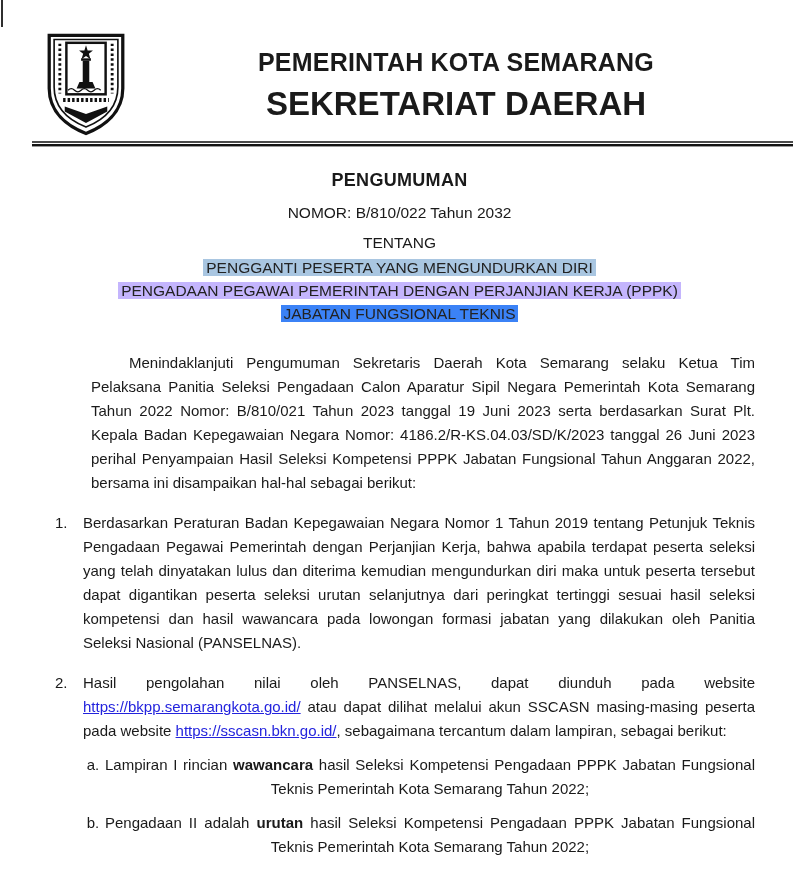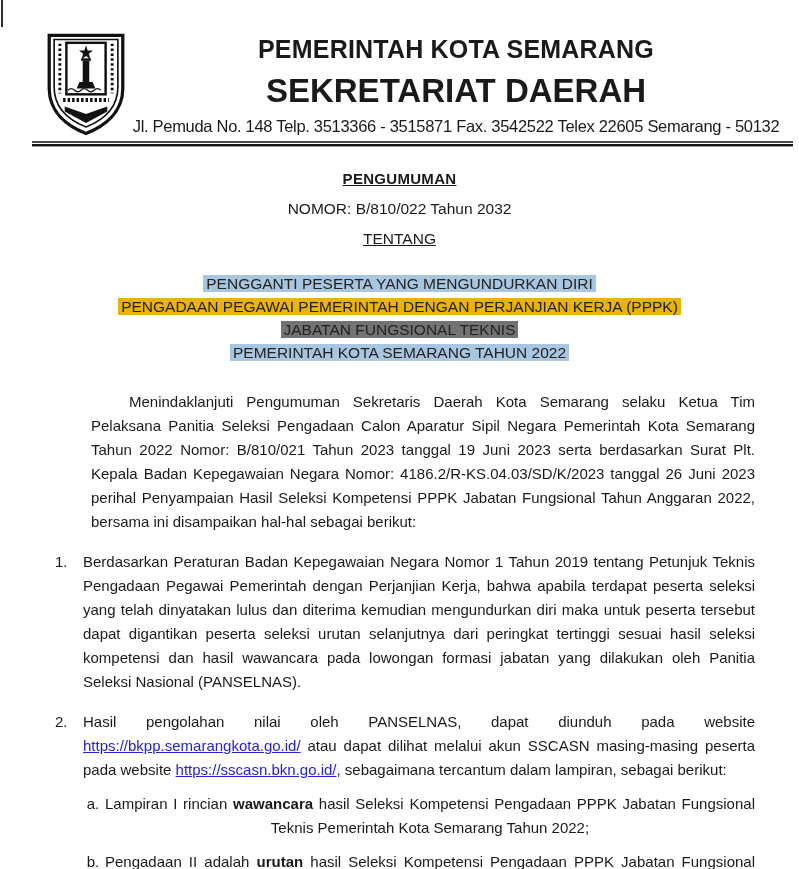--- a/index.html
+++ b/index.html
@@ -9,37 +9,37 @@
     width:799px; height:869px;
     background:#fff;
     color:#1a1a1a;
     font-family:"Liberation Sans", sans-serif;
     overflow:hidden;
     margin:0 auto;
   }
   .edge-artifact { position:absolute; left:1px; top:0; width:2px; height:27px; background:#2f2f2f; }
 
   
-  .header { display:flex; align-items:flex-end; padding:33px 14px 0 45px; }
+  .header { display:flex; align-items:center; padding:33px 14px 0 45px; }
   .logo-wrap { width:82px; height:103px; flex:none; }
   .header-text { flex:1; text-align:center; padding-top:1px; }
   .org-name  { font-size:25px; font-weight:bold; line-height:1.12; letter-spacing:0.2px; }
   .unit-name { font-size:33px; font-weight:bold; line-height:1.12; margin-top:10px; }
   .address   { font-size:16.5px; margin-top:7px; letter-spacing:-0.3px; white-space:nowrap; }
 
   .rule { margin:5px 6px 0 32px; }
   .rule-a { height:2px; background:#4a4a4a; margin-bottom:1px; }
   .rule-b { height:3px; background:#141414; border-bottom:1px solid #9a9a9a; }
 
   
   .title-block { text-align:center; margin-top:23px; }
-  .doc-heading { font-size:15px; font-weight:bold; letter-spacing:0.3px;text-decoration:underline; }
+  .doc-heading { font-size:18px; font-weight:bold; letter-spacing:0.3px; }
   .doc-number  { font-size:15.5px; margin-top:13px; }
-  .doc-about   { font-size:15.5px; margin-top:12px;text-decoration:underline; }
-  .subject     { margin-top:24px; font-size:15.5px; line-height:23px; }
+  .doc-about   { font-size:15.5px; margin-top:12px; }
+  .subject     { margin-top:4px; font-size:15.5px; line-height:23px; }
   .subject .hl { background:#a9c6e1; padding:0 3px; color:#222; }
 
   
   .content { padding:26px 44px 0 55px; font-size:15px; line-height:24px; text-align:justify; }
   .intro { text-indent:38px; margin-bottom:16px;margin-left:36px; }
   .item { position:relative; padding-left:28px; margin-bottom:16px; }
   .item-num { position:absolute; left:0; top:0; width:24px; text-align:left; }
   .sub-item { position:relative; padding-left:22px; margin-top:10px;
               text-align:justify; text-align-last:center; }
   .sub-letter { position:absolute; left:0; top:0; width:20px; text-align:left; }
@@ -66,38 +66,36 @@
         <rect x="46" y="34" width="8" height="26" fill="#111"></rect>
         <path d="M42,60 h16 l3.5,8 h-23 z" fill="#111"></path>
         <path d="M28,70 q4,-4 8,0 t8,0 t8,0 t8,0 t8,0" stroke="#111" fill="none" stroke-width="1.6"></path>
         <line x1="22" y1="82" x2="78" y2="82" stroke="#111" stroke-width="5" stroke-dasharray="3,2.5"></line>
         <path d="M24,90 L50,99 L76,90 L76,96 L50,110 L24,96 Z" fill="#111"></path>
       </svg>
     </div>
     <div class="header-text">
       <div class="org-name">PEMERINTAH KOTA SEMARANG</div>
       <div class="unit-name">SEKRETARIAT DAERAH</div>
-      <div class="address">Jl. Pemuda No. 148 Telp. 3513366 - 3515871 Fax. 3542522 Telex 22605 Semarang - 50132</div>
     </div>
   </div>
 
   <div class="rule">
     <div class="rule-a"></div>
     <div class="rule-b"></div>
   </div>
 
   <div class="title-block">
     <div class="doc-heading">PENGUMUMAN</div>
     <div class="doc-number">NOMOR: B/810/022 Tahun 2032</div>
     <div class="doc-about">TENTANG</div>
     <div class="subject">
       <div><span class="hl" style="background-color: rgb(169, 198, 225);">PENGGANTI PESERTA YANG MENGUNDURKAN DIRI</span></div>
-      <div><span class="hl" style="background-color: #eab308;">PENGADAAN PEGAWAI PEMERINTAH DENGAN PERJANJIAN KERJA (PPPK)</span></div>
-      <div><span class="hl" style="background-color: #737373;">JABATAN FUNGSIONAL TEKNIS</span></div>
-      <div><span class="hl" style="background-color: rgb(169, 198, 225);">PEMERINTAH KOTA SEMARANG TAHUN 2022</span></div>
+      <div><span class="hl" style="background-color: #c4b5fd;">PENGADAAN PEGAWAI PEMERINTAH DENGAN PERJANJIAN KERJA (PPPK)</span></div>
+      <div><span class="hl" style="background-color: #3b82f6;">JABATAN FUNGSIONAL TEKNIS</span></div>
     </div>
   </div>
 
   <div class="content">
     <div class="intro">Menindaklanjuti Pengumuman Sekretaris Daerah Kota Semarang selaku Ketua Tim Pelaksana Panitia Seleksi Pengadaan Calon Aparatur Sipil Negara Pemerintah Kota Semarang Tahun 2022 Nomor: B/810/021 Tahun 2023 tanggal 19 Juni 2023 serta berdasarkan Surat Plt. Kepala Badan Kepegawaian Negara Nomor: 4186.2/R-KS.04.03/SD/K/2023 tanggal 26 Juni 2023 perihal Penyampaian Hasil Seleksi Kompetensi PPPK Jabatan Fungsional Tahun Anggaran 2022, bersama ini disampaikan hal-hal sebagai berikut:</div>
 
     <div class="item">
       <span class="item-num">1.</span>
       <span>Berdasarkan Peraturan Badan Kepegawaian Negara Nomor 1 Tahun 2019 tentang Petunjuk Teknis Pengadaan Pegawai Pemerintah dengan Perjanjian Kerja, bahwa apabila terdapat peserta seleksi yang telah dinyatakan lulus dan diterima kemudian mengundurkan diri maka untuk peserta tersebut dapat digantikan peserta seleksi urutan selanjutnya dari peringkat tertinggi sesuai hasil seleksi kompetensi dan hasil wawancara pada lowongan formasi jabatan yang dilakukan oleh Panitia Seleksi Nasional (PANSELNAS).</span>
     </div>

